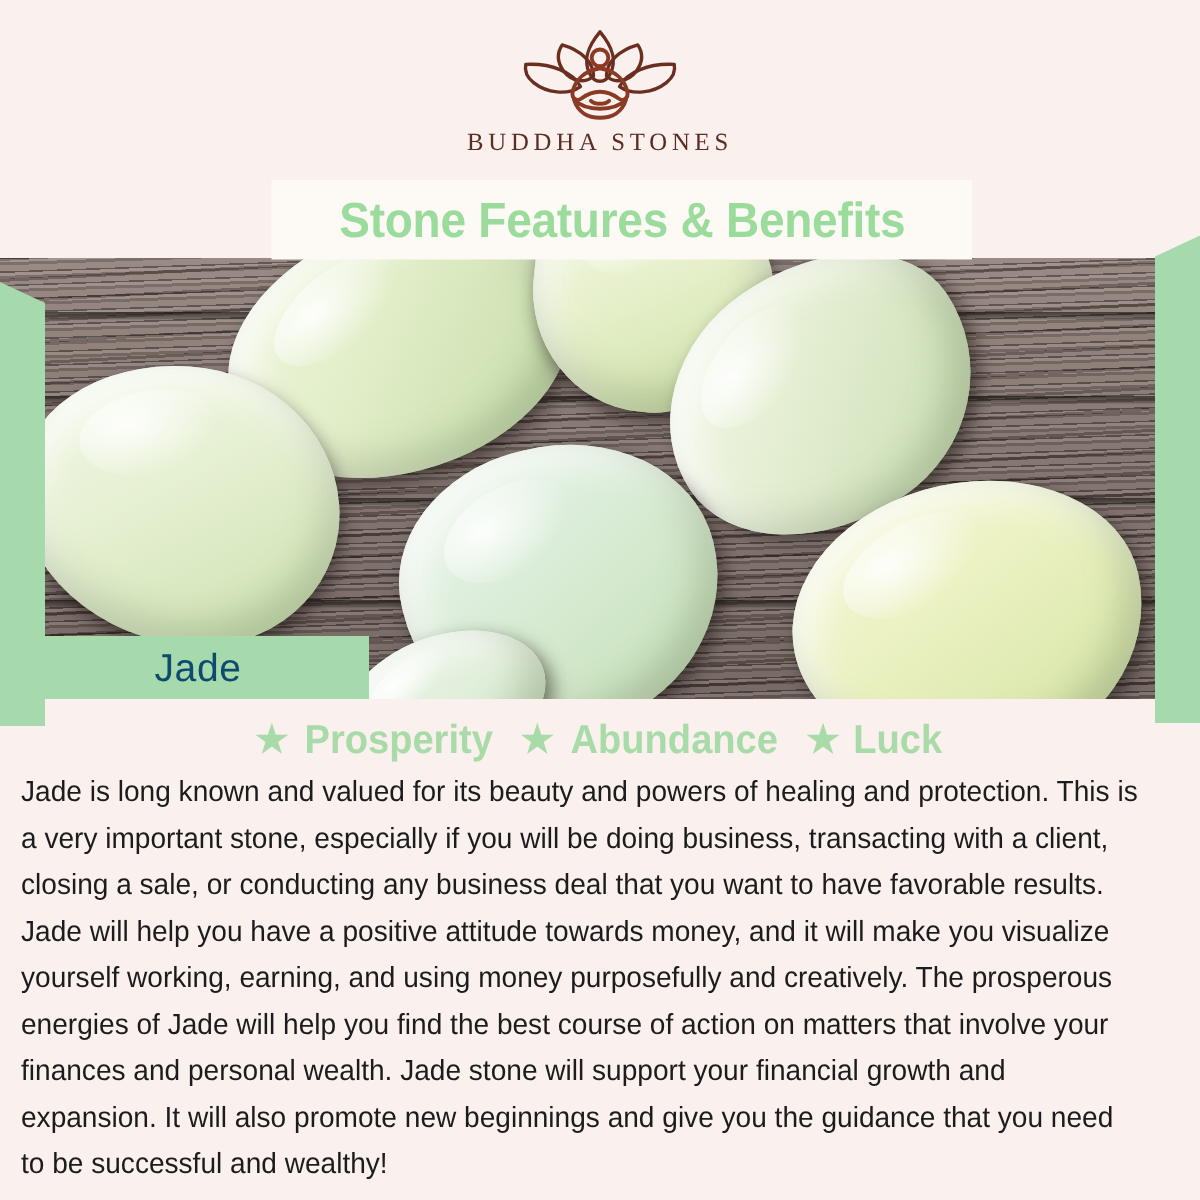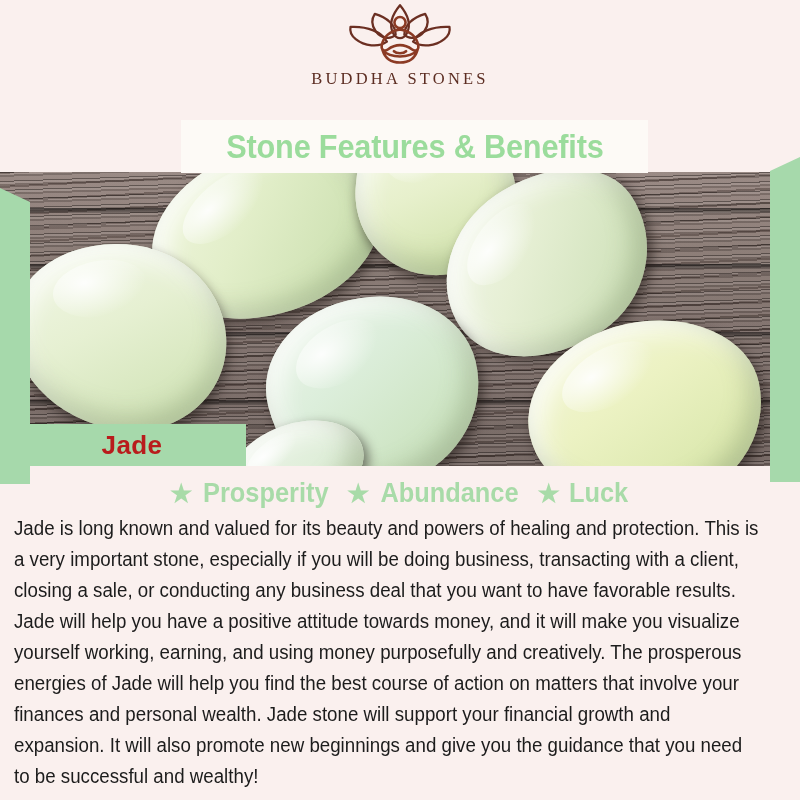--- a/index.html
+++ b/index.html
@@ -55,20 +55,21 @@
     position: absolute;
     left: 0;
     top: 0;
     width: 800px;
     height: 120px;
     z-index: 5;
     display: flex;
     flex-direction: column;
     align-items: center;
     justify-content: flex-start;
+    padding-top: 16px;
     box-sizing: border-box;
   }
   .logo-mark { width: 150px; height: 66px; display: block; }
   .brand-name {
     margin-top: 3px;
     font-family: "Liberation Serif", serif;
     font-size: 16.5px;
     letter-spacing: 3.2px;
     color: #5c2d22;
     font-weight: 400;
@@ -153,23 +154,23 @@
     top: 424px;
     width: 228px;
     height: 42px;
     background: #a6d9ab;
     z-index: 7;
     display: flex;
     align-items: center;
     justify-content: center;
   }
   .stone-name-text {
-    color: #b91c1c;
+    color: #0c4a6e;
     font-size: 26px;
-    font-weight: bold;
+    font-weight: normal;
     letter-spacing: 0.4px;
   }
 
   
   .content {
     position: absolute;
     left: 0;
     top: 466px;
     width: 800px;
     height: 334px;

